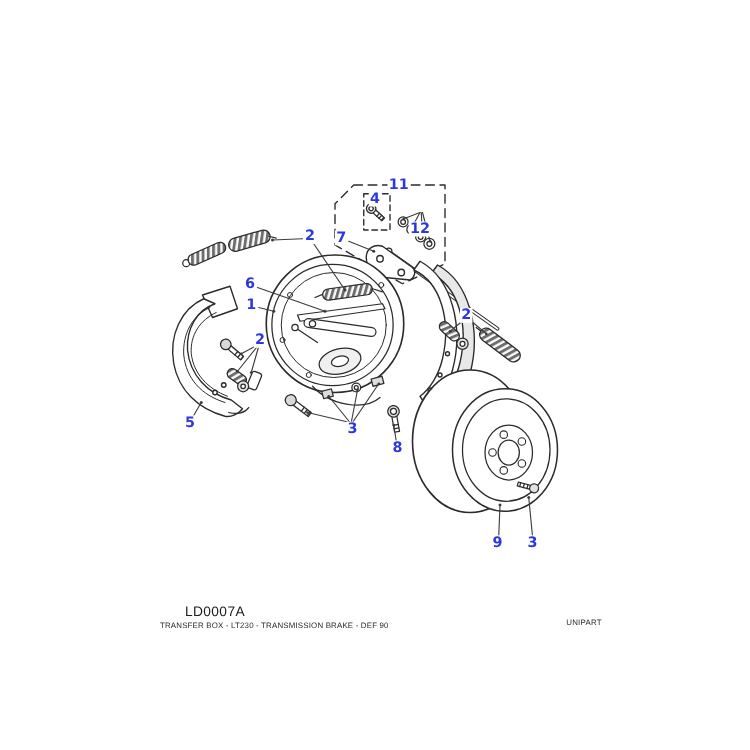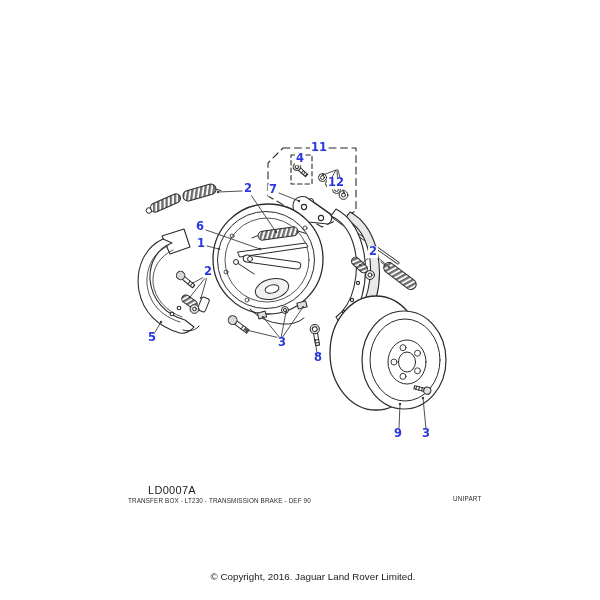--- a/index.html
+++ b/index.html
@@ -304,14 +304,13 @@
   <span class="callout" style="left:273px;top:190px">7</span>
   <span class="callout" style="left:318px;top:358px">8</span>
   <span class="callout" style="left:398px;top:434px">9</span>
   <span class="callout" style="left:426px;top:434px">3</span>
   <span class="callout" style="left:319px;top:148px">11</span>
   <span class="callout" style="left:336px;top:183px">12</span>
 
   <div class="code">LD0007A</div>
   <div class="desc">TRANSFER BOX - LT230 - TRANSMISSION BRAKE - DEF 90</div>
   <div class="brand">UNIPART</div>
-  <div class="copyright">© Copyright, 2016. Jaguar Land Rover Limited.</div>
 </div>
 
 </body></html>

